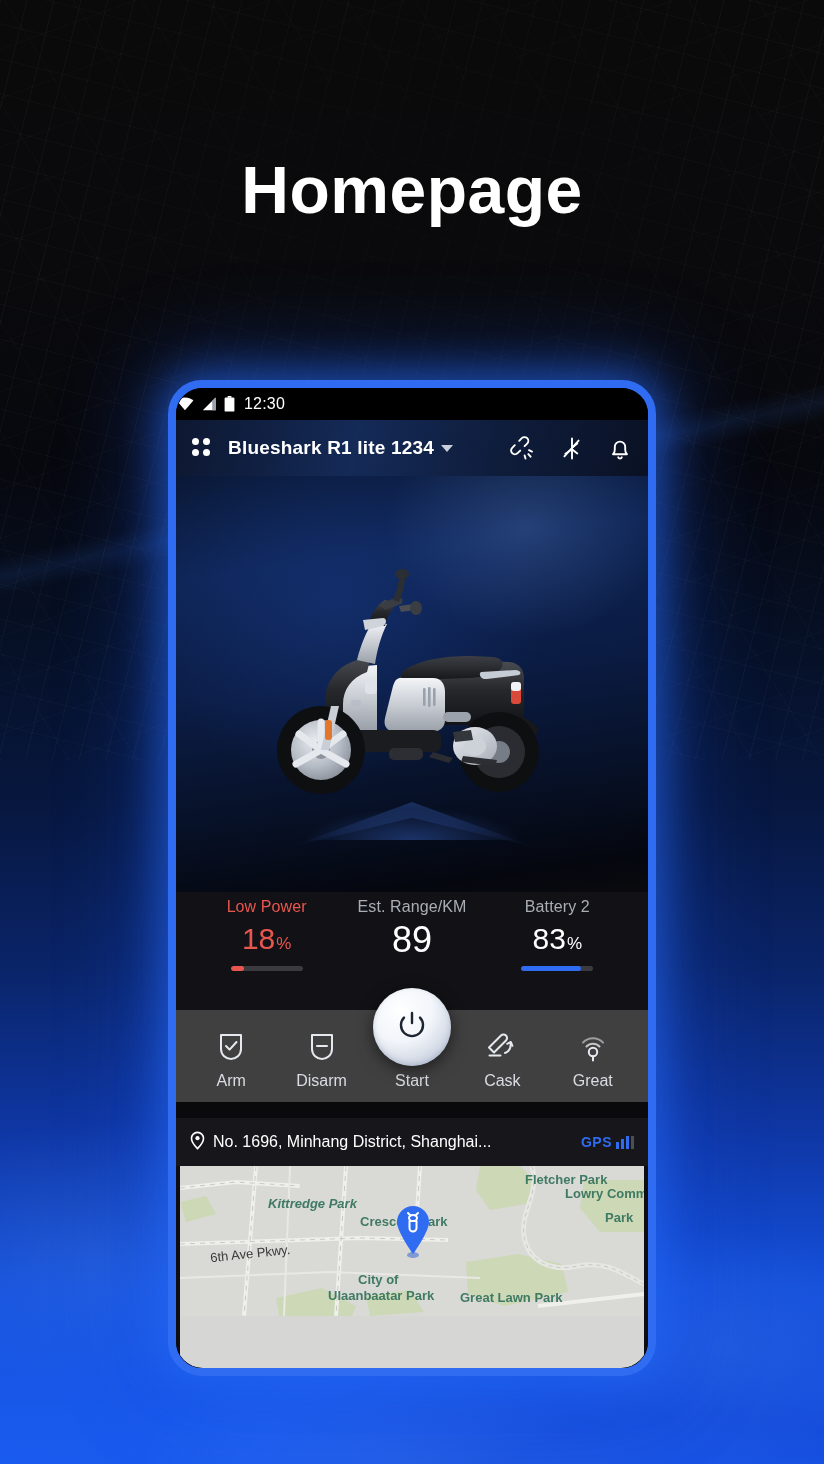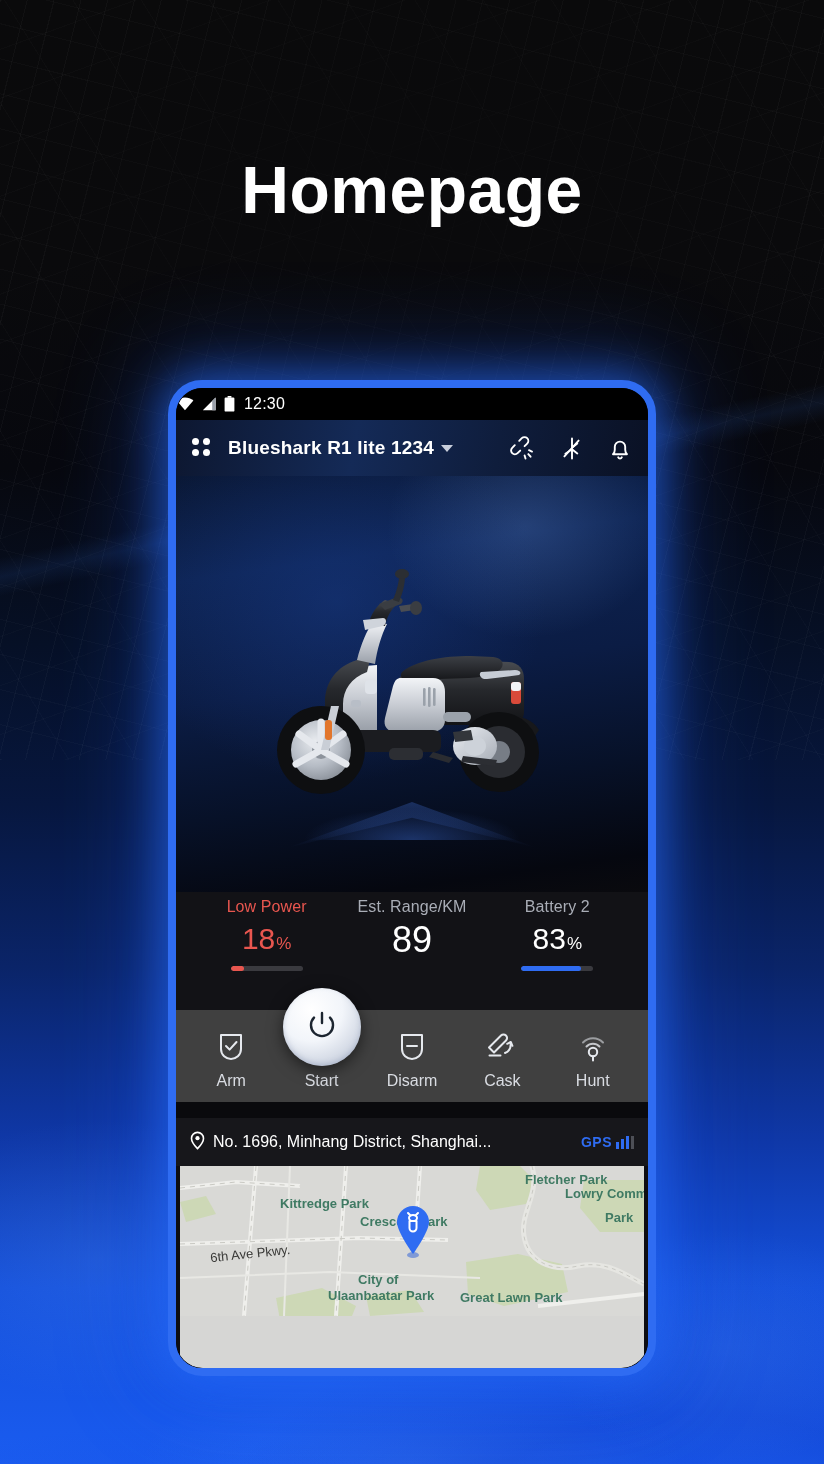--- a/index.html
+++ b/index.html
@@ -415,65 +415,65 @@
           <div class="action">
             <span class="ico">
               <svg width="30" height="32" viewBox="0 0 30 32" fill="none" stroke="#e6e9ee" stroke-width="2" stroke-linecap="round" stroke-linejoin="round">
                 <path d="M5 4h20v14c0 6-5 10-10 10S5 24 5 18V4z"></path>
                 <path d="M10 15l3.6 3.6L20.5 11"></path>
               </svg>
             </span>
             <span class="lbl">Arm</span>
           </div>
 
+          <div class="action">
+            <span class="ico">
+              <svg width="30" height="32" viewBox="0 0 30 32" fill="none" stroke="#e6e9ee" stroke-width="2" stroke-linecap="round" stroke-linejoin="round">
+                <path d="M5 4h20v14c0 6-5 10-10 10S5 24 5 18V4z"></path>
+                <path d="M10 15h10"></path>
+              </svg>
+            </span>
+            <span class="lbl">Disarm</span>
+          </div>
+
           <div class="action start">
             <span class="start-btn">
               <span>
                 <svg width="34" height="34" viewBox="0 0 34 34" fill="none" stroke="#1c2530" stroke-width="2.4" stroke-linecap="round">
                   <path d="M17 5v10"></path>
                   <path d="M25 9.6a11 11 0 1 1-16 0"></path>
                 </svg>
               </span>
             </span>
             <span class="ico"></span>
             <span class="lbl">Start</span>
           </div>
 
           <div class="action">
             <span class="ico">
-              <svg width="30" height="32" viewBox="0 0 30 32" fill="none" stroke="#e6e9ee" stroke-width="2" stroke-linecap="round" stroke-linejoin="round">
-                <path d="M5 4h20v14c0 6-5 10-10 10S5 24 5 18V4z"></path>
-                <path d="M10 15h10"></path>
-              </svg>
-            </span>
-            <span class="lbl">Disarm</span>
-          </div>
-
-          <div class="action">
-            <span class="ico">
               <svg width="34" height="32" viewBox="0 0 34 32" fill="none" stroke="#e6e9ee" stroke-width="2" stroke-linecap="round" stroke-linejoin="round">
                 <path d="M4 16.5 16 4.5c1.4-1.4 3.6-1.4 5 0s1.4 3.6 0 5L9 21.5z"></path>
                 <path d="M4.5 24.5h11"></path>
                 <path d="M20 22c4-1.5 6-5.5 5.6-10"></path>
                 <path d="M22.2 12.8 25.8 11l1.6 3.8"></path>
               </svg>
             </span>
             <span class="lbl">Cask</span>
           </div>
 
           <div class="action">
             <span class="ico">
               <svg width="32" height="32" viewBox="0 0 32 32" fill="none" stroke="#e6e9ee" stroke-width="2" stroke-linecap="round">
                 <path d="M6 11.5a14 14 0 0 1 20 0" stroke-opacity=".55"></path>
                 <path d="M9.5 15.5a9 9 0 0 1 13 0" stroke-opacity=".8"></path>
                 <circle cx="16" cy="21" r="4.2"></circle>
                 <path d="M16 25.2v4.4"></path>
               </svg>
             </span>
-            <span class="lbl">Hunt</span>
+            <span class="lbl">Great</span>
           </div>
 
         </div>
       </div>
 
       <div class="gap"></div>
 
       <div class="addressbar">
         <span>
           <svg width="15" height="19" viewBox="0 0 15 19" fill="none" stroke="#fff" stroke-width="1.6">
@@ -525,21 +525,21 @@
             <path d="M0 22 L56 16 L120 20"></path>
             <path d="M240 0 L236 62"></path>
           </g>
           <g stroke="#e8e8e4" stroke-width="2" fill="none">
             <path d="M110 0 L104 150"></path>
             <path d="M0 112 L150 106 L300 112"></path>
           </g>
         </svg>
 
         <div>
-          <span class="maplabel" style="left:100px; top:30px;">Kittredge Park</span>
+          <span class="maplabel" style="left:88px; top:30px;font-style:italic;">Kittredge Park</span>
           <span class="maplabel" style="left:180px; top:48px;">Crescent Park</span>
           <span class="maplabel" style="left:345px; top:6px;">Fletcher Park</span>
           <span class="maplabel" style="left:385px; top:20px;">Lowry Comm</span>
           <span class="maplabel" style="left:425px; top:44px;">Park</span>
           <span class="maplabel road" style="left:30px; top:80px; transform:rotate(-6deg);">6th Ave Pkwy.</span>
           <span class="maplabel" style="left:178px; top:106px;">City of</span>
           <span class="maplabel" style="left:148px; top:122px;">Ulaanbaatar Park</span>
           <span class="maplabel" style="left:280px; top:124px;">Great Lawn Park</span>
         </div>
 

